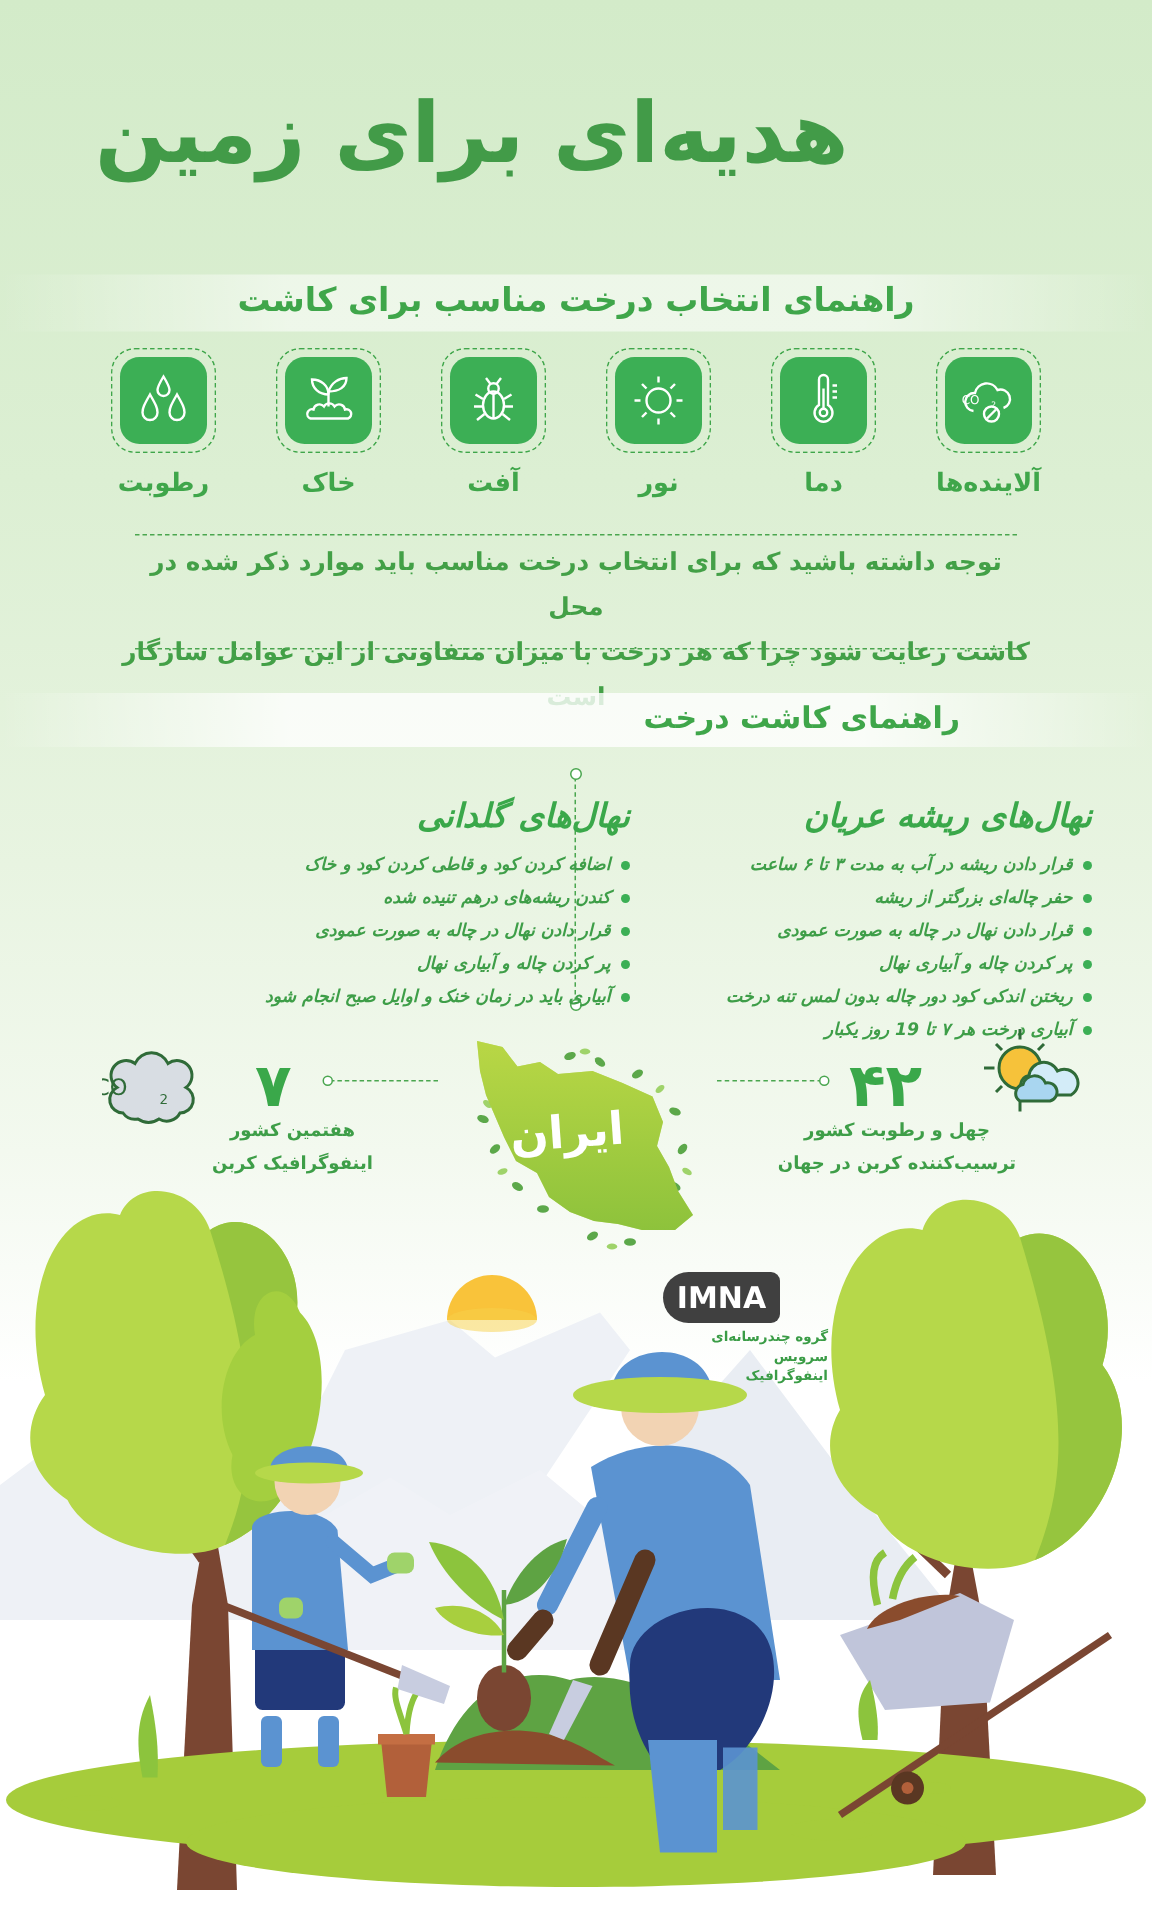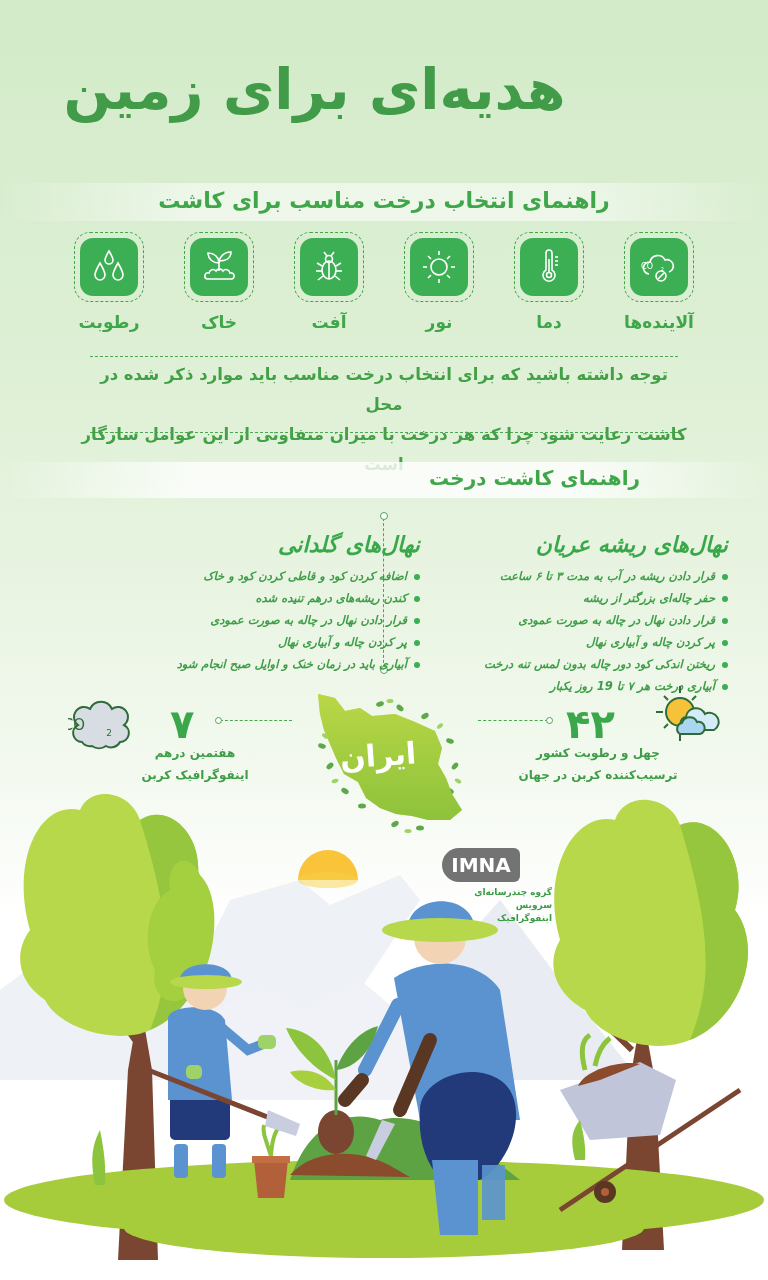--- a/index.html
+++ b/index.html
@@ -91,21 +91,21 @@
   .iran-label {
     position: absolute; left: 340px; top: 738px; font-size: 30px; font-weight: bold; color: #ffffff;
     transform: rotate(-4deg);
   }
 
   
   .logo { position: absolute; left: 442px; top: 848px; width: 110px; }
   .logo-mark {
     display: flex; align-items: center; justify-content: center;
     width: 78px; height: 34px; margin-left: 0; margin-right: auto;
-    background: #737373; border-radius: 17px 6px 6px 17px; color: #fff;
+    background: #404040; border-radius: 17px 6px 6px 17px; color: #fff;
     font-size: 20px; font-weight: bold; letter-spacing: 0px; font-family: "DejaVu Sans", sans-serif;
   }
   .logo-text { font-size: 9px; color: #3a9c46; font-weight: bold; text-align: right; line-height: 13px; margin-top: 4px; width: 78px; }
 
   .scene { position: absolute; left: 0; top: 780px; width: 768px; height: 500px; }
 </style>
 </head>
 <body>
 
 <div class="main-title">هدیه‌ای برای زمین</div>
@@ -277,21 +277,21 @@
 </svg>
 <div class="iran-label">ایران</div>
 
 <svg class="abs" style="left:68px; top:696px; width:66px; height:56px;" viewBox="0 0 66 56">
   <path d="M14 46 a9 9 0 0 1 -4-17 a10 10 0 0 1 12-16 a12 12 0 0 1 22 0 a10 10 0 0 1 12 16 a9 9 0 0 1 -4 17 a10 10 0 0 1 -14 4 a12 12 0 0 1 -14 0 a10 10 0 0 1 -10-4z" fill="#d8dde3" stroke="#2f6b38" stroke-width="2"></path>
   <text x="17" y="34" font-size="15" fill="#2f6b38" font-family="DejaVu Sans, sans-serif">CO</text>
   <text x="44" y="40" font-size="9" fill="#2f6b38" font-family="DejaVu Sans, sans-serif">2</text>
 </svg>
 <div class="stat-num" style="left:170px; top:704px;">۷</div>
 <div class="stat-desc" style="left:140px; top:742px; width:110px;">
-  <div>هفتمین درهم</div>
+  <div>هفتمین کشور</div>
   <div>اینفوگرافیک کربن</div>
 </div>
 <div class="connector" style="left:220px; top:720px; width:72px;">
   <span class="end" style="left:-5px;"></span>
 </div>
 
 <div class="connector" style="left:478px; top:720px; width:70px;">
   <span class="end" style="right:-5px;"></span>
 </div>
 <div class="stat-num" style="left:566px; top:704px;">۴۲</div>

